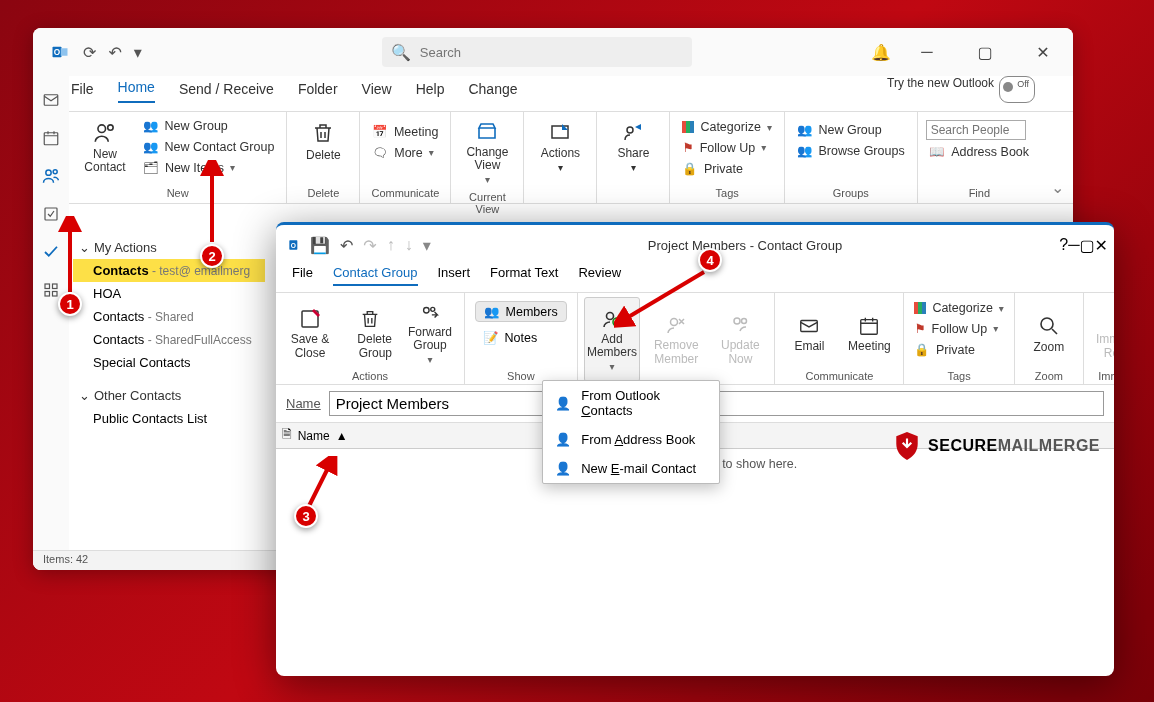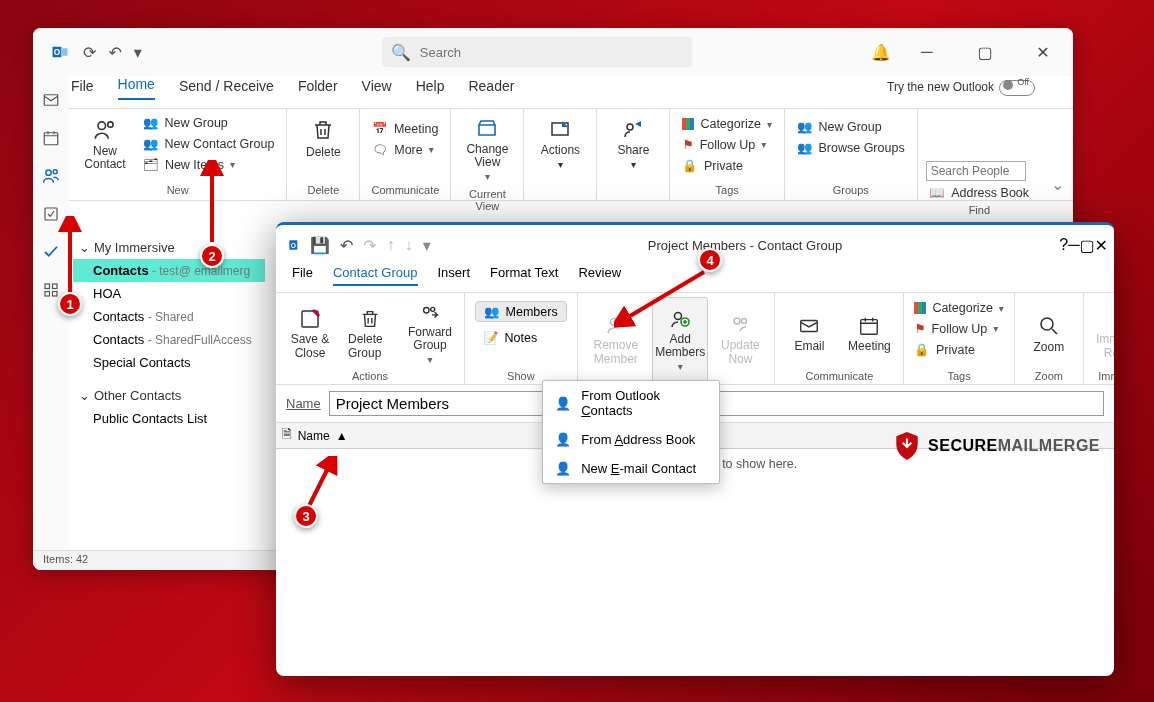--- a/index.html
+++ b/index.html
@@ -16,21 +16,21 @@
 .titlebar .search { margin-left: 240px; width: 310px; height: 30px; background: #eee; border-radius:4px; display:flex; align-items:center; padding:0 10px; color:#777; gap:8px; }
 .titlebar .search input { border:none; background:transparent; outline:none; flex:1; font-size:13px; }
 .titlebar .right { margin-left:auto; display:flex; align-items:center; gap:14px; }
 .titlebar .winbtn { width:44px; height:30px; display:flex; align-items:center; justify-content:center; color:#444; cursor:pointer; }
 
 
 .tabs { display:flex; gap:24px; padding:0 38px 8px 38px; font-size:14px; color:#333; border-bottom:1px solid #ddd; align-items:flex-end; }
 .tabs span { padding-bottom:6px; cursor:pointer; }
 .tabs .active { color:#0f6cbd; border-bottom:2px solid #0f6cbd; }
 .try-new { margin-left:auto; display:flex; align-items:flex-start; gap:5px; font-size:12px; color:#333; }
-.toggle { width:36px; height:16px; border:1px solid #888; border-radius:9px; position:relative; display:inline-flex; align-items:center; padding:0 3px; }
+.toggle { width:36px; height:27px; border:1px solid #888; border-radius:9px; position:relative; display:inline-flex; align-items:center; padding:0 3px; }
 .toggle .knob { width:10px; height:10px; background:#888; border-radius:50%; }
 .toggle .lbl { font-size:9px; margin-left:auto; margin-right:2px; color:#555; }
 
 
 .ribbon { display:flex; border-bottom:1px solid #ddd; height:92px; background:#fff; }
 .ribbon-group { border-right:1px solid #ddd; padding:4px 8px 2px 8px; display:flex; flex-direction:column; }
 .ribbon-group .grp-body { flex:1; display:flex; gap:6px; align-items:flex-start; }
 .ribbon-group .grp-label { text-align:center; font-size:11px; color:#555; padding:2px 0; }
 .big-btn { display:flex; flex-direction:column; align-items:center; justify-content:center; padding:4px 6px; cursor:pointer; font-size:12px; color:#333; gap:2px; min-width:56px; }
 .big-btn svg, .big-btn .ico { color:#333; }
@@ -40,21 +40,21 @@
 
 .leftrail { position:absolute; left:0; top:48px; width:36px; bottom:0; background:#fafafa; display:flex; flex-direction:column; align-items:center; gap:14px; padding-top:12px; color:#555; }
 .leftrail .it { width:24px; height:24px; display:flex; align-items:center; justify-content:center; cursor:pointer; }
 .leftrail .sel { color:#0f6cbd; }
 
 
 .content { position:absolute; left:36px; right:0; top:200px; bottom:20px; display:flex; }
 .nav { width:200px; padding:8px 4px; font-size:13px; background:#fff; overflow:hidden; }
 .nav .hdr { display:flex; align-items:center; gap:4px; padding:4px 6px; cursor:pointer; color:#333; font-size:13px; }
 .nav .item { padding:4px 6px 4px 20px; cursor:pointer; white-space:nowrap; overflow:hidden; text-overflow:ellipsis; }
-.nav .item.sel { background:#5eead4; }
+.nav .item.sel { background:#fde047; }
 .nav .sub { color:#777; font-size:12px; }
 .statusbar { position:absolute; left:0; right:0; bottom:0; height:20px; background:#f3f3f3; font-size:11px; color:#555; padding:2px 10px; border-top:1px solid #ddd; }
 
 
 .child-window { position:absolute; left:276px; top:222px; width:838px; height:454px; background:#fff; border-radius:8px; box-shadow:0 8px 40px rgba(0,0,0,.45); border-top:3px solid #0f6cbd; overflow:hidden; }
 .child-title { height:40px; display:flex; align-items:center; padding:0 6px; }
 .child-title .ico-o { color:#0f6cbd; margin:0 6px; }
 .child-qat { display:flex; gap:10px; color:#555; align-items:center; }
 .child-qat span { cursor:pointer; }
 .child-title .title-text { margin-left:auto; margin-right:auto; font-size:13px; color:#333; }
@@ -169,21 +169,21 @@
     </div>
   </div>
 
   <div class="tabs">
     <span>File</span>
     <span class="active">Home</span>
     <span>Send / Receive</span>
     <span>Folder</span>
     <span>View</span>
     <span>Help</span>
-    <span>Reader</span>
+    <span>Change</span>
     <div class="try-new">
       <span>Try the new Outlook</span>
       <span class="toggle">
           <span class="knob"></span>
           <span class="lbl">Off</span>
         </span>
     </div>
   </div>
 
   <div class="ribbon" style="margin-left:36px;">
@@ -316,37 +316,37 @@
               <span>Browse Groups</span>
             </div>
         </div>
       </div>
       <div class="grp-label">Groups</div>
     </div>
 
     <div class="ribbon-group" style="border-right:none;">
       <div class="grp-body">
         <div class="small-stack" style="padding-top:4px;">
-          <input style="border: 1px solid rgb(170, 170, 170); padding: 2px 4px; font-size: 12px; width: 100px; margin-top: 44px;" placeholder="Search People">
+          <input style="border: 1px solid rgb(170, 170, 170); padding: 2px 4px; font-size: 12px; width: 100px;" placeholder="Search People">
           <div class="small-btn">
               <span>📖</span>
               <span>Address Book</span>
             </div>
         </div>
       </div>
       <div class="grp-label">Find</div>
     </div>
     <div style="align-self:flex-end;padding:6px 10px;color:#888;cursor:pointer;">⌄</div>
   </div>
 
   <div class="content">
     <div class="nav">
       <div class="hdr">
           <span>⌄</span>
-          <span>My Immersive</span>
+          <span>My Actions</span>
         </div>
       <div class="item sel"><b>Contacts</b><span class="sub"> - test@      emailmerg</span></div>
       <div class="item">HOA</div>
       <div class="item"><span>Contacts</span><span class="sub"> - Shared</span></div>
       <div class="item"><span>Contacts</span><span class="sub"> - SharedFullAccess</span></div>
       <div class="item">Special Contacts</div>
       <div class="hdr" style="margin-top:10px">
           <span>⌄</span>
           <span>Other Contacts</span>
         </div>
@@ -398,21 +398,21 @@
               <rect x="4" y="4" width="16" height="16" rx="1"></rect>
               <path d="M16 4l4 4" stroke="#c03"></path>
               <path d="M16 2l6 6-2 2-6-6z" fill="#c03" stroke="none"></path>
             </svg>
             <span style="text-align:center;line-height:1.1">Save &amp; Close</span>
           </div>
         <div class="big-btn">
             <svg width="22" height="24" viewBox="0 0 24 24" fill="none" stroke="#333" stroke-width="1.5">
               <path d="M4 7h16M9 7V4h6v3M6 7l1 13h10l1-13M10 11v6M14 11v6"></path>
             </svg>
-            <span style="text-align:left;line-height:1.1">Delete Group</span>
+            <span style="text-align:right;line-height:1.1">Delete Group</span>
           </div>
         <div class="big-btn chev">
             <svg width="24" height="22" viewBox="0 0 24 24" fill="none" stroke="#333" stroke-width="1.5">
               <circle cx="8" cy="9" r="3"></circle>
               <circle cx="15" cy="8" r="2.2"></circle>
               <path d="M14 14l6 0-3-3m3 3-3 3"></path>
             </svg>
             <span style="text-align:center;line-height:1.1">Forward Group</span>
           </div>
       </div>
@@ -428,37 +428,37 @@
         <div class="btn-pill" style="border:none;">
             <span>📝</span>
             <span>Notes</span>
           </div>
       </div>
       <div class="lbl">Show</div>
     </div>
 
     <div class="cg">
       <div class="body">
-        <div class="big-btn" style="color:#bbb;">
-            <svg width="24" height="24" viewBox="0 0 24 24" fill="none" stroke="#bbb" stroke-width="1.5">
-              <circle cx="10" cy="9" r="3.5"></circle>
-              <path d="M4 20c0-3 3-5 6-5"></path>
-              <path d="M15 6l5 5M20 6l-5 5"></path>
-            </svg>
-            <span style="text-align:center;line-height:1.1">Remove Member</span>
-          </div>
         <div class="big-btn chev" style="background:#f3f3f3;border:1px solid #ccc;border-radius:3px;">
           <svg width="26" height="24" viewBox="0 0 24 24" fill="none" stroke="#333" stroke-width="1.6">
               <circle cx="10" cy="9" r="3.5"></circle>
               <path d="M4 20c0-3 3-5 6-5"></path>
               <circle cx="17" cy="15" r="4" fill="none" stroke="#1a8f1a"></circle>
               <path d="M17 13v4M15 15h4" stroke="#1a8f1a"></path>
             </svg>
           <span style="text-align:center;line-height:1.1">Add Members</span>
         </div>
+        <div class="big-btn" style="color:#bbb;">
+            <svg width="24" height="24" viewBox="0 0 24 24" fill="none" stroke="#bbb" stroke-width="1.5">
+              <circle cx="10" cy="9" r="3.5"></circle>
+              <path d="M4 20c0-3 3-5 6-5"></path>
+              <path d="M15 6l5 5M20 6l-5 5"></path>
+            </svg>
+            <span style="text-align:center;line-height:1.1">Remove Member</span>
+          </div>
         <div class="big-btn" style="color:#bbb;">
             <svg width="24" height="24" viewBox="0 0 24 24" fill="none" stroke="#bbb" stroke-width="1.5">
               <circle cx="9" cy="8" r="3"></circle>
               <circle cx="16" cy="8" r="2.5"></circle>
               <path d="M12 18a6 6 0 0 1 6-4"></path>
             </svg>
             <span style="text-align:center;line-height:1.1">Update Now</span>
           </div>
       </div>
       <div class="lbl"></div>

